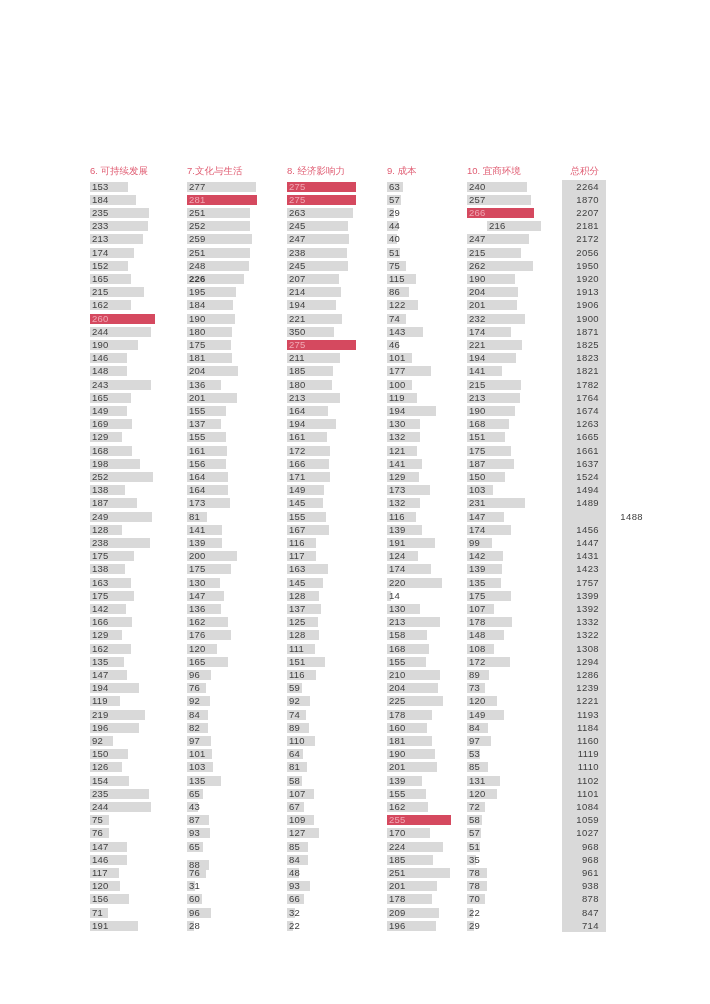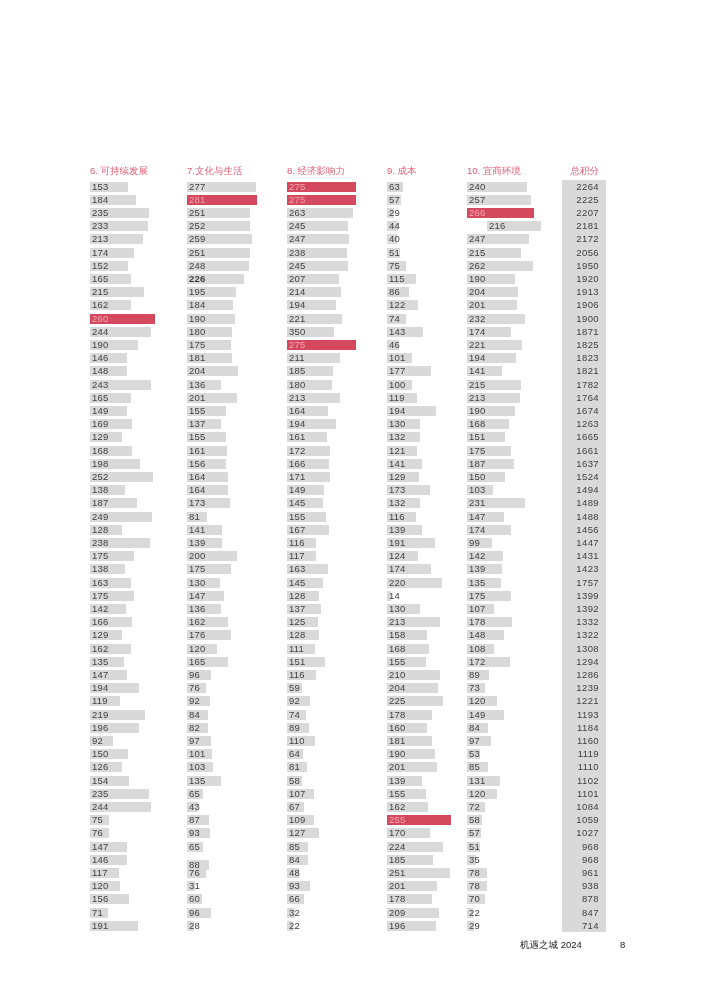--- a/index.html
+++ b/index.html
@@ -1211,21 +1211,21 @@
         </div>
       </div>
       <div class="col total-col" style="left: 472px; width: 44px; height: 767.4px;">
         <div class="col-header right" style="right: 7px; left: auto;">总积分</div>
         <div class="total-strip" style="width: 44px; height: 752.4px;"></div>
         <div class="cells">
           <div class="cell" style="top: 0px;">
             <span class="val">2264</span>
           </div>
           <div class="cell" style="top: 13.2px;">
-            <span class="val">2225</span>
+            <span class="val">1870</span>
           </div>
           <div class="cell" style="top: 26.4px;">
             <span class="val">2207</span>
           </div>
           <div class="cell" style="top: 39.6px;">
             <span class="val">2181</span>
           </div>
           <div class="cell" style="top: 52.8px;">
             <span class="val">2172</span>
           </div>
@@ -1282,21 +1282,21 @@
           </div>
           <div class="cell" style="top: 290.4px;">
             <span class="val">1524</span>
           </div>
           <div class="cell" style="top: 303.6px;">
             <span class="val">1494</span>
           </div>
           <div class="cell" style="top: 316.8px;">
             <span class="val">1489</span>
           </div>
-          <div class="cell" style="top: 330px;">
+          <div class="cell" style="top: 330px; margin-left: 44px;">
             <span class="val">1488</span>
           </div>
           <div class="cell" style="top: 343.2px;">
             <span class="val">1456</span>
           </div>
           <div class="cell" style="top: 356.4px;">
             <span class="val">1447</span>
           </div>
           <div class="cell" style="top: 369.6px;">
             <span class="val">1431</span>
@@ -1381,17 +1381,13 @@
           </div>
           <div class="cell" style="top: 726px;">
             <span class="val">847</span>
           </div>
           <div class="cell" style="top: 739.2px;">
             <span class="val">714</span>
           </div>
         </div>
       </div>
     </div>
-  <div class="footer">
-    <span class="title">机遇之城 2024</span>
-    <span class="pagenum">8</span>
-  </div>
 </div>
 
 </body></html>

